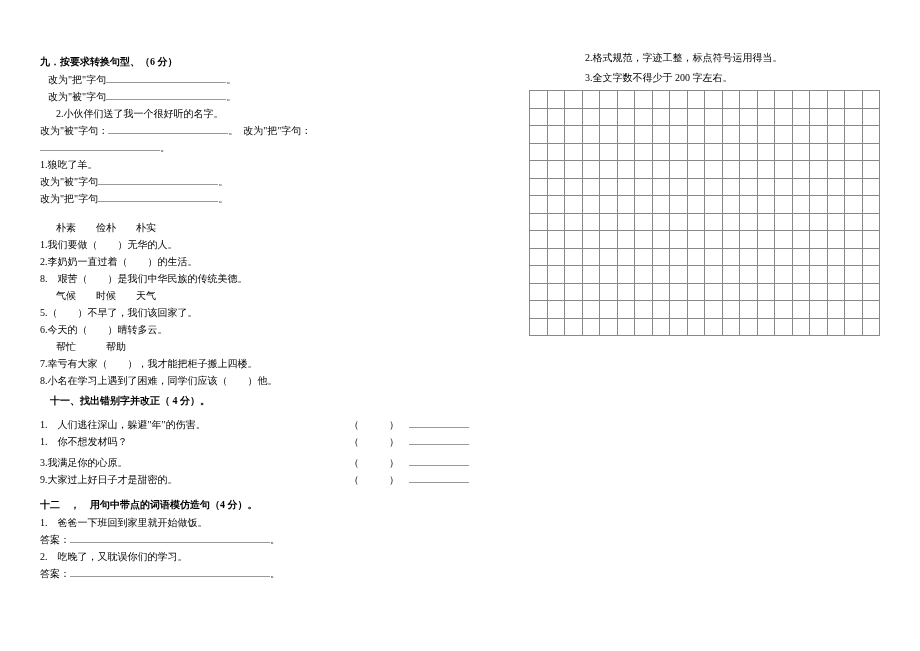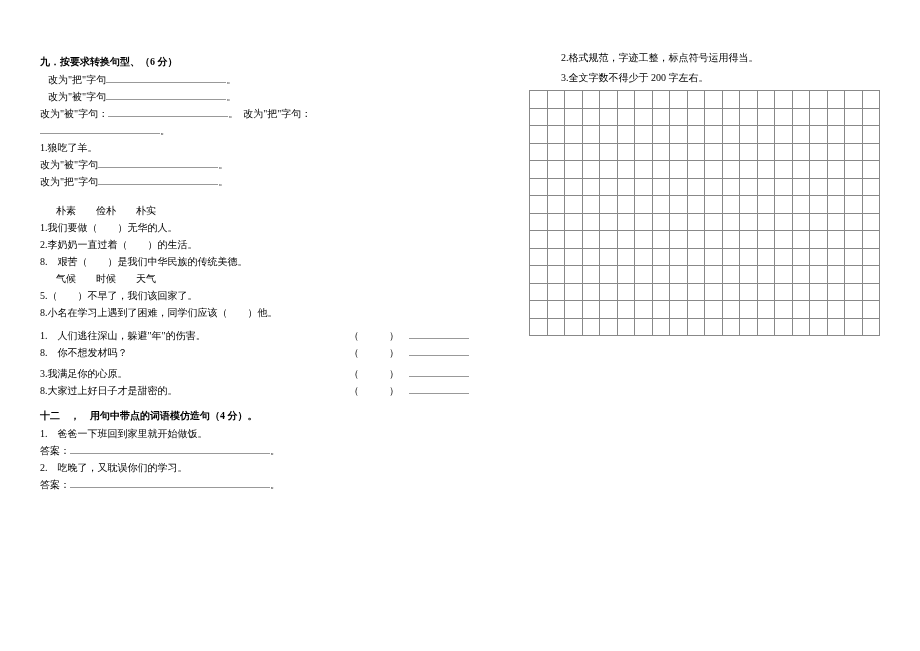--- a/index.html
+++ b/index.html
@@ -70,75 +70,80 @@
     .grid-table {
       border-collapse: collapse;
       margin-top: 4px;
     }
     .grid-table td {
       border: 1px solid #888;
       width: 17.5px;
       height: 17.5px;
     }
     .right-notes {
-      margin-left: 32px;
+      margin-left: 56px;
       margin-bottom: 4px;
     }
   </style>
 </head>
 <body>
 
 <div class="page-container">
   <div class="left-column">
 
     <div class="section-title">九．按要求转换句型、（6 分）</div>
     <div class="text-line indent">
       <span>改为"把"字句</span><span class="blank"></span>。
     </div>
     <div class="text-line indent">
       <span>改为"被"字句</span><span class="blank"></span>。
     </div>
+    <div class="text-line indent2">2.小伙伴们送了我一个很好听的名字。</div>
     <div class="text-line">
       <span>改为"被"字句：</span><span class="blank"></span>。&nbsp;&nbsp;<span>改为"把"字句：</span>
     </div>
     <div class="text-line"><span class="blank"></span>。</div>
     <div class="text-line">1.狼吃了羊。</div>
     <div class="text-line">
       <span>改为"被"字句</span><span class="blank"></span>。
     </div>
     <div class="text-line">
       <span>改为"把"字句</span><span class="blank"></span>。
     </div>
 
     <div style="height:6px"></div>
     <div style="height:6px"></div>
     <div class="text-line indent2">朴素　　俭朴　　朴实</div>
     <div class="text-line">1.我们要做（　　）无华的人。</div>
     <div class="text-line">2.李奶奶一直过着（　　）的生活。</div>
     <div class="text-line">8.　艰苦（　　）是我们中华民族的传统美德。</div>
     <div class="text-line indent2">气候　　时候　　天气</div>
     <div class="text-line">5.（　　）不早了，我们该回家了。</div>
+    <div class="text-line">6.今天的（　　）晴转多云。</div>
+    <div class="text-line indent2">帮忙　　　帮助</div>
+    <div class="text-line">7.幸亏有大家（　　），我才能把柜子搬上四楼。</div>
     <div class="text-line">8.小名在学习上遇到了困难，同学们应该（　　）他。</div>
 
+    <div class="section-title">　十一、找出错别字并改正（ 4 分）。</div>
     <div style="height:6px"></div>
     <div class="paren-line">
       <span class="paren-text">1.　人们逃往深山，躲避"年"的伤害。</span>
       <span class="paren-right">（　　　）　<span class="blank-short"></span></span>
     </div>
     <div class="paren-line">
-      <span class="paren-text">8.　你不想发材吗？</span>
+      <span class="paren-text">1.　你不想发材吗？</span>
       <span class="paren-right">（　　　）　<span class="blank-short"></span></span>
     </div>
     <div style="height:4px"></div>
     <div class="paren-line">
       <span class="paren-text">3.我满足你的心原。</span>
       <span class="paren-right">（　　　）　<span class="blank-short"></span></span>
     </div>
     <div class="paren-line">
-      <span class="paren-text">8.大家过上好日子才是甜密的。</span>
+      <span class="paren-text">9.大家过上好日子才是甜密的。</span>
       <span class="paren-right">（　　　）　<span class="blank-short"></span></span>
     </div>
 
     <div style="height:4px"></div>
     <div class="section-title">十二　，　用句中带点的词语模仿造句（4 分）。</div>
     <div class="text-line">1.　爸爸一下班回到家里就开始做饭。</div>
     <div class="text-line">
       <span>答案：</span><span class="blank" style="min-width:200px"></span>。
     </div>
     <div class="text-line">2.　吃晚了，又耽误你们的学习。</div>

